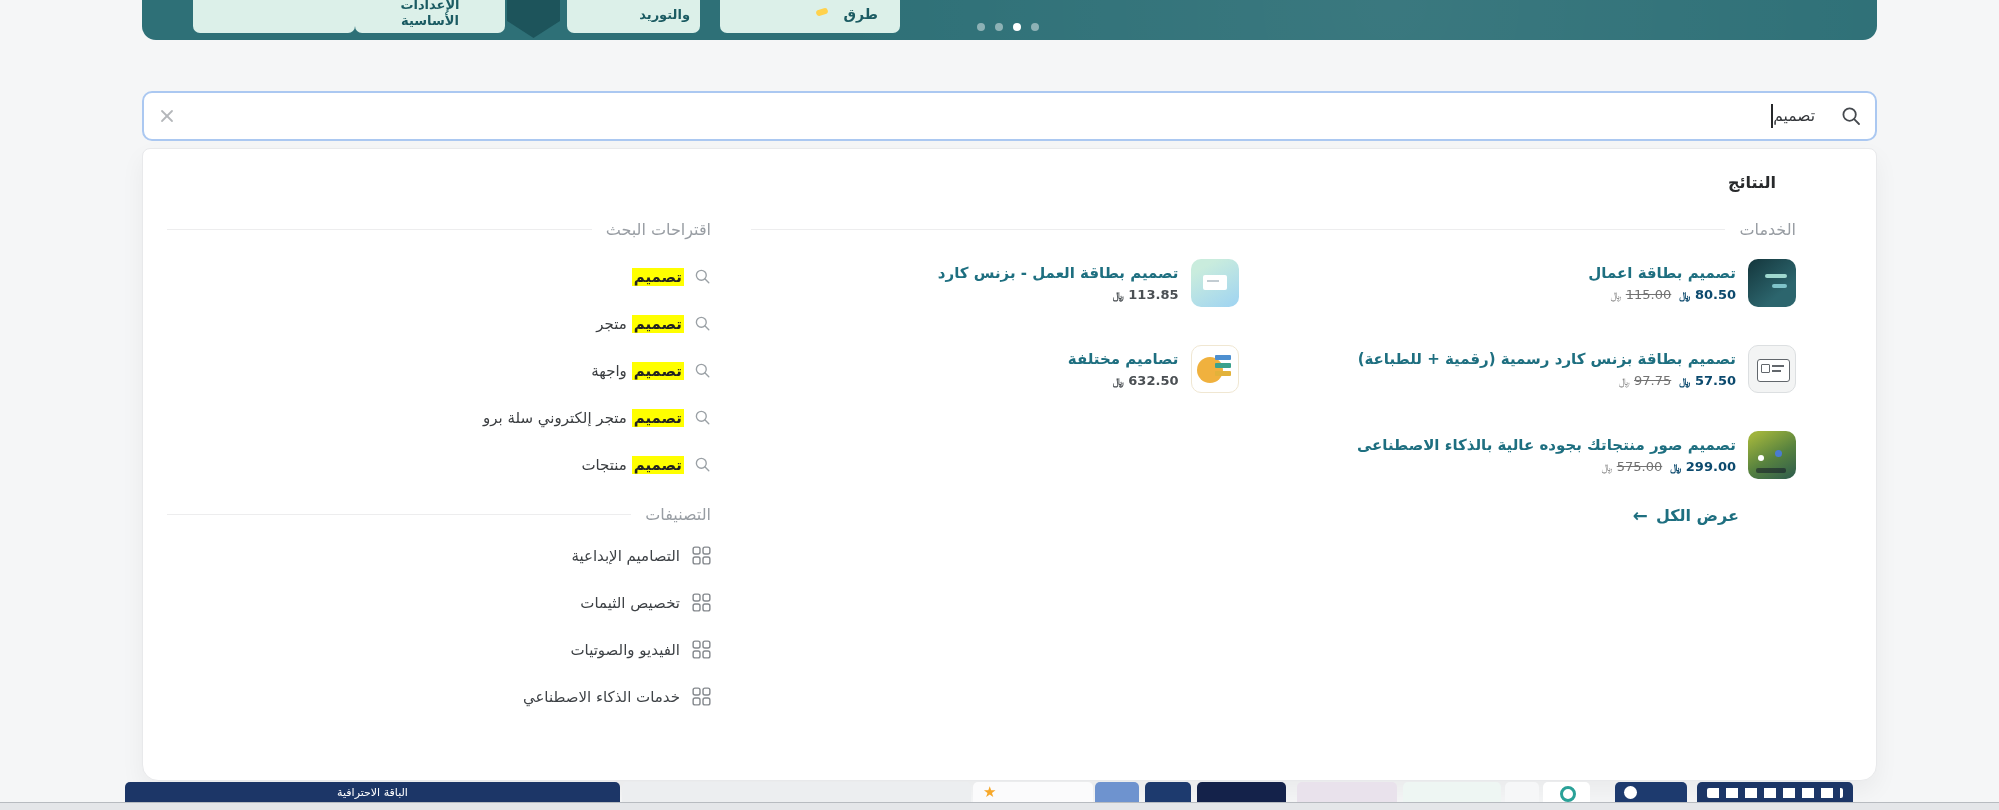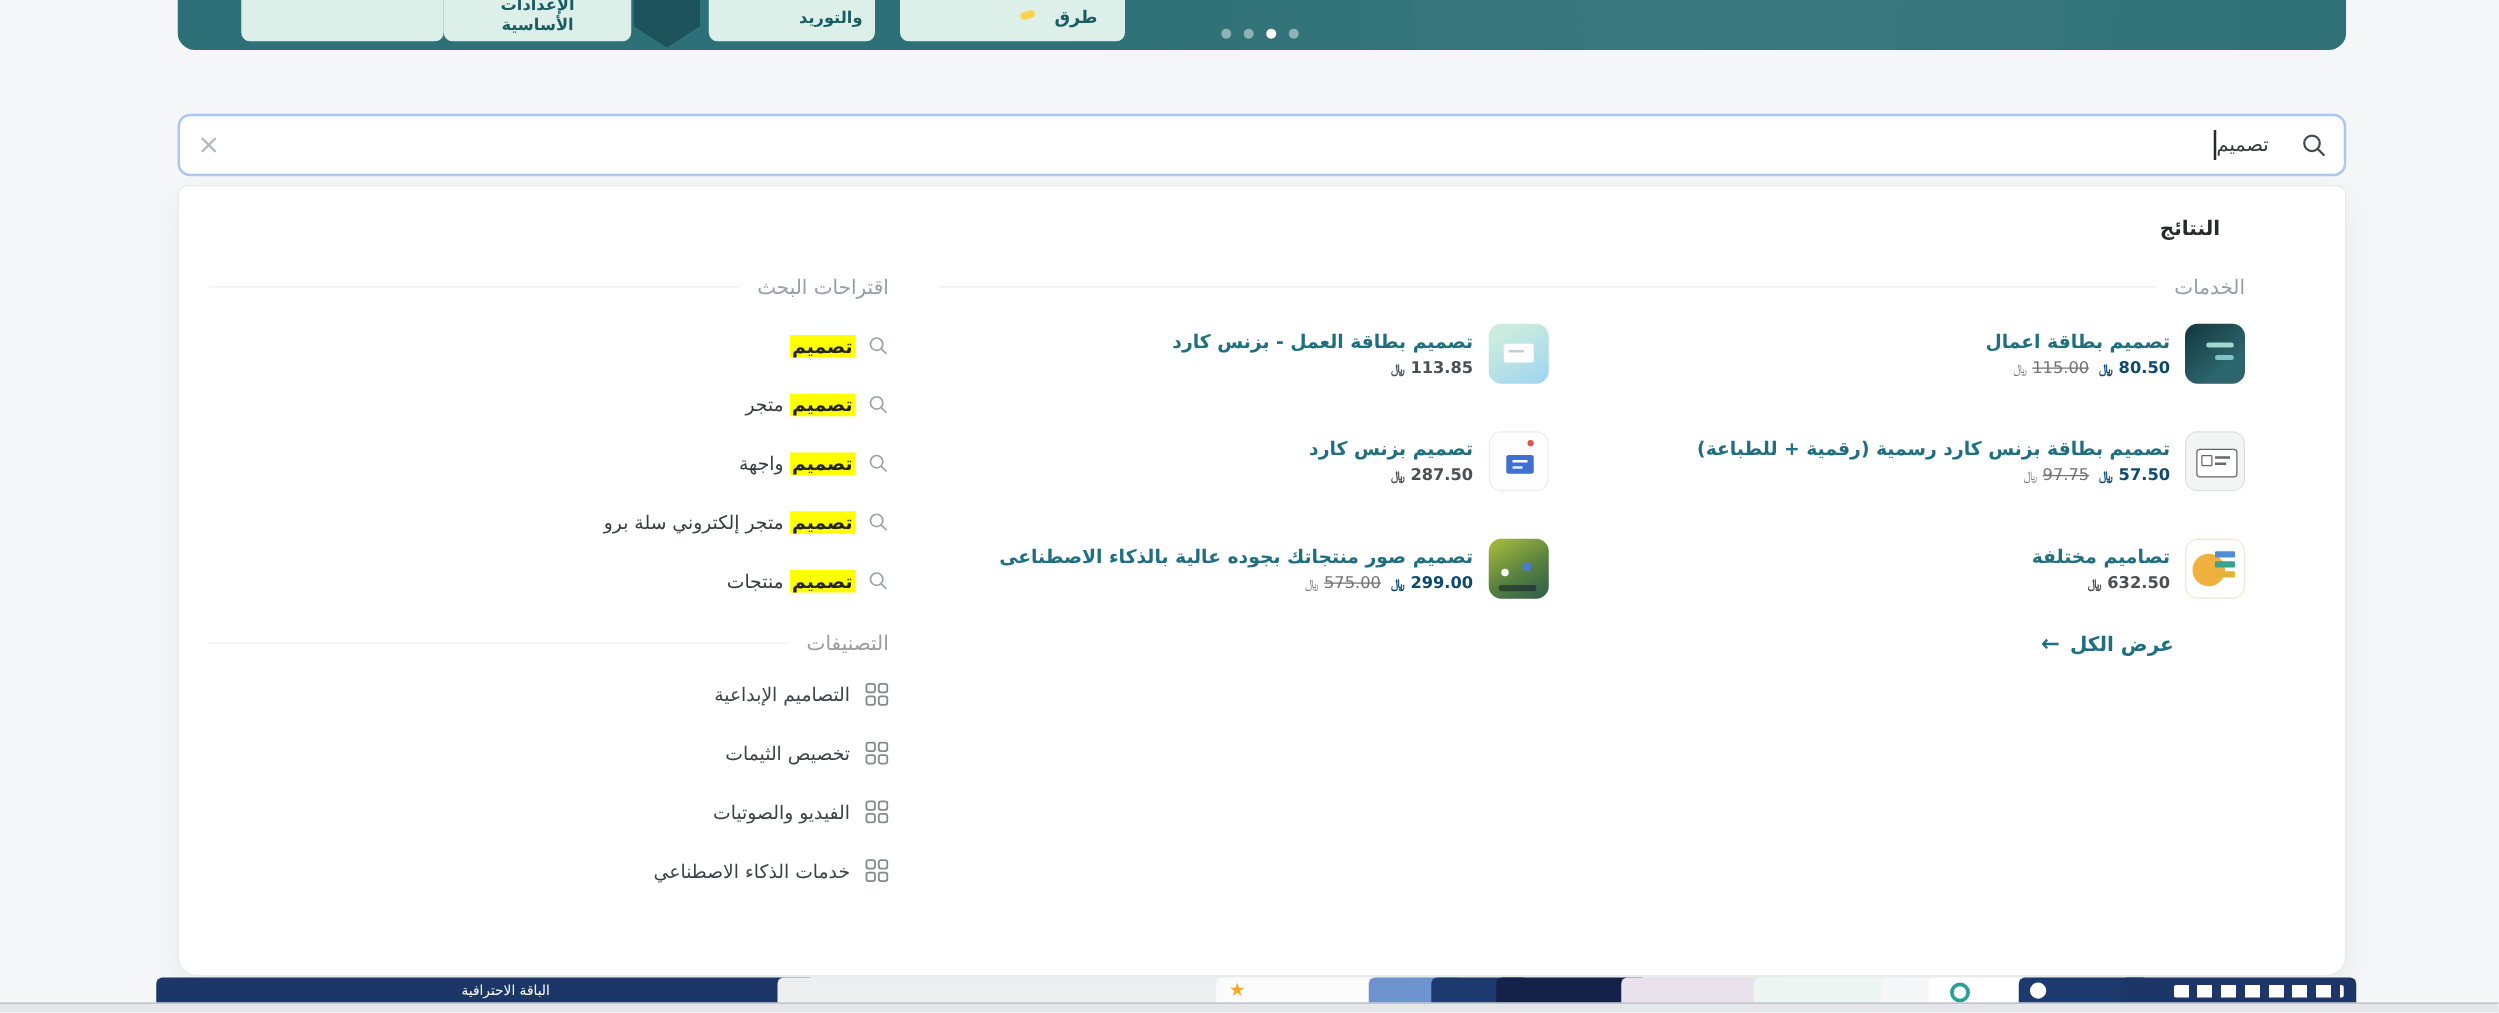--- a/index.html
+++ b/index.html
@@ -89,21 +89,21 @@
   .left-col{position:absolute;top:70px;right:1165px;left:24px;}
   .sug-list{margin-top:14px;}
   .sug-row{height:47px;display:flex;align-items:center;gap:10px;font-size:15px;color:#3a3d40;cursor:pointer;}
   .mini-mag{width:17px;height:17px;stroke:#9aa0a5;fill:none;stroke-width:1.6;stroke-linecap:round;flex:none;}
   mark{background:#ffff00;font-weight:700;color:#222;padding:0 2px;}
   .cat-head{margin-top:16px;}
   .cat-list{margin-top:8px;}
   .cat-row{height:47px;display:flex;align-items:center;gap:12px;font-size:15px;color:#3e4246;cursor:pointer;}
   .grid-ic{width:19px;height:19px;stroke:#85898e;fill:none;stroke-width:1.5;flex:none;}
   
-  .peek{position:absolute;top:782px;height:22px;border-radius:5px 5px 0 0;overflow:hidden;cursor:pointer;padding-left:32px;}
+  .peek{position:absolute;top:782px;height:22px;border-radius:5px 5px 0 0;overflow:hidden;cursor:pointer;}
   .pk1{left:125px;width:495px;background:#1c3667;color:#fff;font-size:11px;line-height:21px;text-align:center;direction:rtl;}
   .pk2{left:622px;width:349px;background:#eceef0;}
   .pk3{left:973px;width:120px;background:#fbfbfc;}
   .pk3 .star{position:absolute;left:10px;top:1px;color:#f7a82a;font-size:15px;line-height:19px;}
   .pk4{left:1095px;width:44px;background:#6e93cf;}
   .pk5{left:1145px;width:46px;background:#1d3a6e;}
   .pk6{left:1197px;width:89px;background:#14224a;}
   .pk7{left:1297px;width:100px;background:#e9e2ec;}
   .pk8{left:1403px;width:98px;background:#eef6f3;}
   .pk9{left:1505px;width:34px;background:#f6f7f8;}
@@ -202,34 +202,20 @@
           </div>
         <div class="svc-text">
           <div class="svc-title">تصميم بطاقة بزنس كارد رسمية (رقمية + للطباعة)</div>
           <div class="svc-price">
             <span class="sale"><span>57.50</span> <span class="riy">﷼</span></span>
             <span class="old"><span class="num">97.75</span> <span class="riy">﷼</span></span>
           </div>
         </div>
       </div>
 
-      <div class="svc-item">
-        <div class="th th3">
-            <div class="dotr"></div>
-            <div class="card"></div>
-            <div class="l1"></div>
-            <div class="l2"></div>
-          </div>
-        <div class="svc-text">
-          <div class="svc-title">تصميم بزنس كارد</div>
-          <div class="svc-price">
-            <span class="plain"><span>287.50</span> <span class="riy">﷼</span></span>
-          </div>
-        </div>
-      </div>
 
       <div class="svc-item">
         <div class="th th4">
             <div class="circ"></div>
             <div class="r1"></div>
             <div class="r2"></div>
             <div class="r3"></div>
           </div>
         <div class="svc-text">
           <div class="svc-title">تصاميم مختلفة</div>

